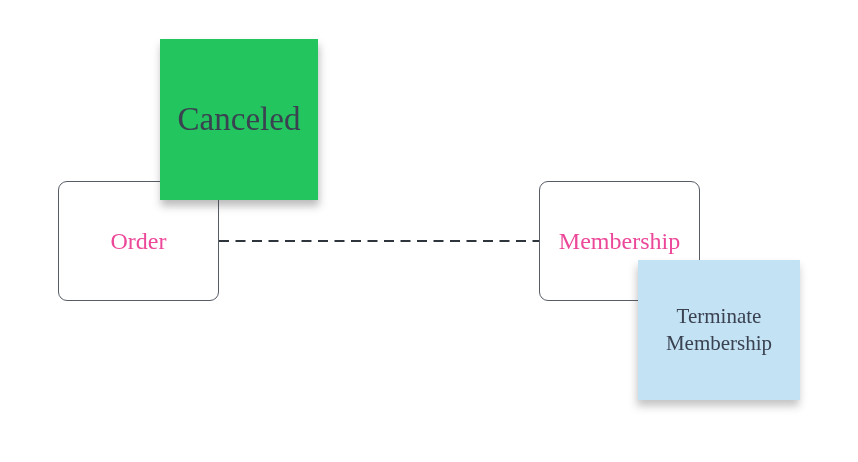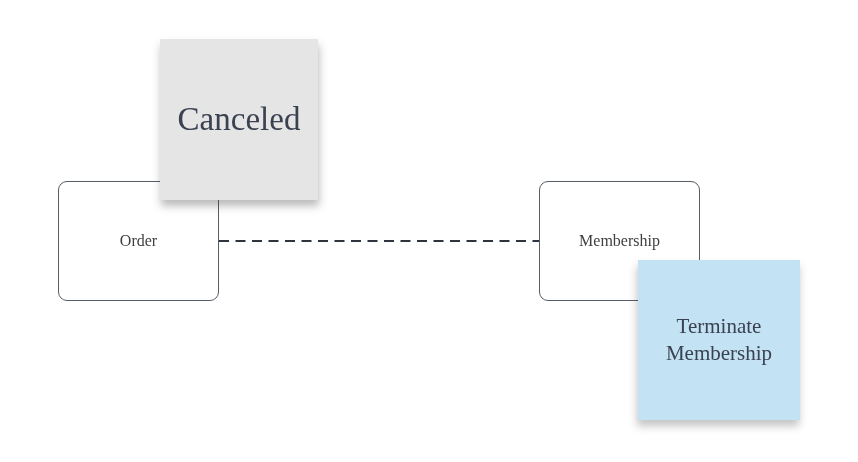--- a/index.html
+++ b/index.html
@@ -26,22 +26,22 @@
   .entity-box {
     position: absolute;
     box-sizing: border-box;
     background: #ffffff;
     border: 1.5px solid #565d66;
     border-radius: 9px;
     display: flex;
     align-items: center;
     justify-content: center;
     z-index: 2;
-    color: #404040;
-    font-size: 16px;
+    color: #ec4899;
+    font-size: 24px;
     text-align: center;
   }
   .entity-order {
     left: 58px;
     top: 181px;
     width: 161px;
     height: 120px;
   }
   .entity-membership {
     left: 539px;
@@ -56,30 +56,30 @@
     justify-content: center;
     text-align: center;
     z-index: 3;
     color: #3a4150;
   }
   .note-canceled-event {
     left: 160px;
     top: 39px;
     width: 158px;
     height: 161px;
-    background: #e5e5e5;
+    background: #22c55e;
     font-size: 33px;
     line-height: 1.4;
     box-shadow: 1px 6px 8px rgba(60, 60, 60, 0.35);
   }
   .note-terminate-membership {
     left: 638px;
     top: 260px;
     width: 162px;
-    height: 160px;
+    height: 140px;
     background: #c3e2f4;
     font-size: 21px;
     line-height: 1.3;
     box-shadow: -1px 6px 8px rgba(60, 60, 60, 0.30);
   }
   .note-text, .entity-label {
     pointer-events: none;
   }
 </style>
 </head>

